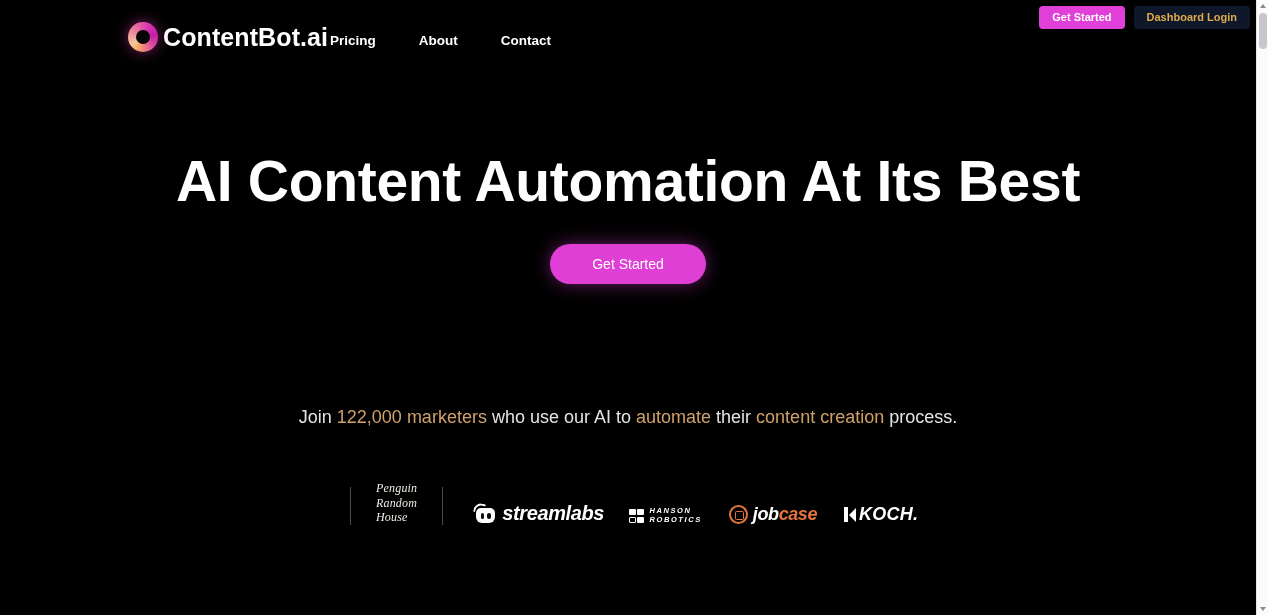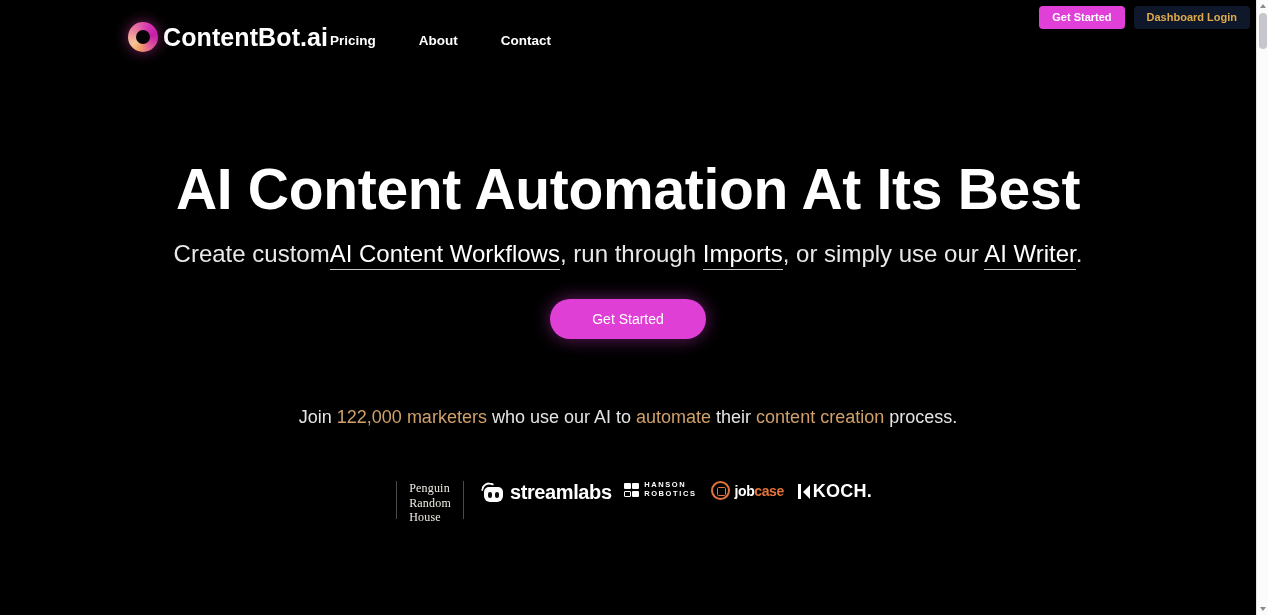--- a/index.html
+++ b/index.html
@@ -128,21 +128,20 @@
     line-height: 1;
   }
 
   
   .hero {
     position: absolute;
     left: 0;
     top: 150px;
     width: 1256px;
     text-align: center;
-    margin-top: 8px;
   }
 
   .hero-title {
     color: #ffffff;
     font-size: 57px;
     font-weight: bold;
     letter-spacing: -0.3px;
     line-height: 1.12;
     white-space: nowrap;
   }
@@ -192,24 +191,25 @@
   }
   .social-proof .hl { color: #cfa06a; }
 
   
   .logo-strip {
     position: absolute;
     left: 0;
     top: 481px;
     width: 1256px;
     display: flex;
-    align-items: flex-start;
+    align-items: flex-end;
     justify-content: center;
-    gap: 0;
+    gap: 13px;
     height: 44px;
+    font-style: italic;
   }
 
   .divider {
     width: 1px;
     height: 38px;
     background: #4a4a4a;
     margin: 0 12px;
     flex: 0 0 auto;
   }
 
@@ -321,21 +321,21 @@
   }
   .jc-mark::after {
     content: "";
     position: absolute;
     left: 4px; top: 4px;
     width: 7px; height: 7px;
     border: 1.8px solid #e2743a;
     border-radius: 1.5px;
   }
   .jc-text {
-    font-size: 14px;
+    font-size: 18px;
     font-weight: bold;
     letter-spacing: -0.4px;
     white-space: nowrap;
   }
   .jc-text .a { color: #ffffff; }
   .jc-text .b { color: #e2743a; }
 
   
   .logo-koch {
     display: flex;
@@ -427,21 +427,20 @@
         <button class="btn-get-started-top">Get Started</button>
         <button class="btn-dashboard-login">Dashboard Login</button>
       </div>
 
     </div>
 
     <div class="hero">
 
       <h1 class="hero-title">AI Content Automation At Its Best</h1>
 
-      <p class="hero-sub"><span>Create custom</span><a href="#">AI Content Workflows</a><span>, run through </span><a href="#">Imports</a><span>, or simply use our </span><a href="#">AI Writer</a><span>.</span></p>
 
       <div class="hero-cta-wrap">
         <button class="btn-hero">Get Started</button>
       </div>
 
     </div>
 
     <div class="social-proof"><span>Join </span><span class="hl">122,000 marketers</span><span> who use our AI to </span><span class="hl">automate</span><span> their </span><span class="hl">content creation</span><span> process.</span></div>
 
     <div class="logo-strip">

